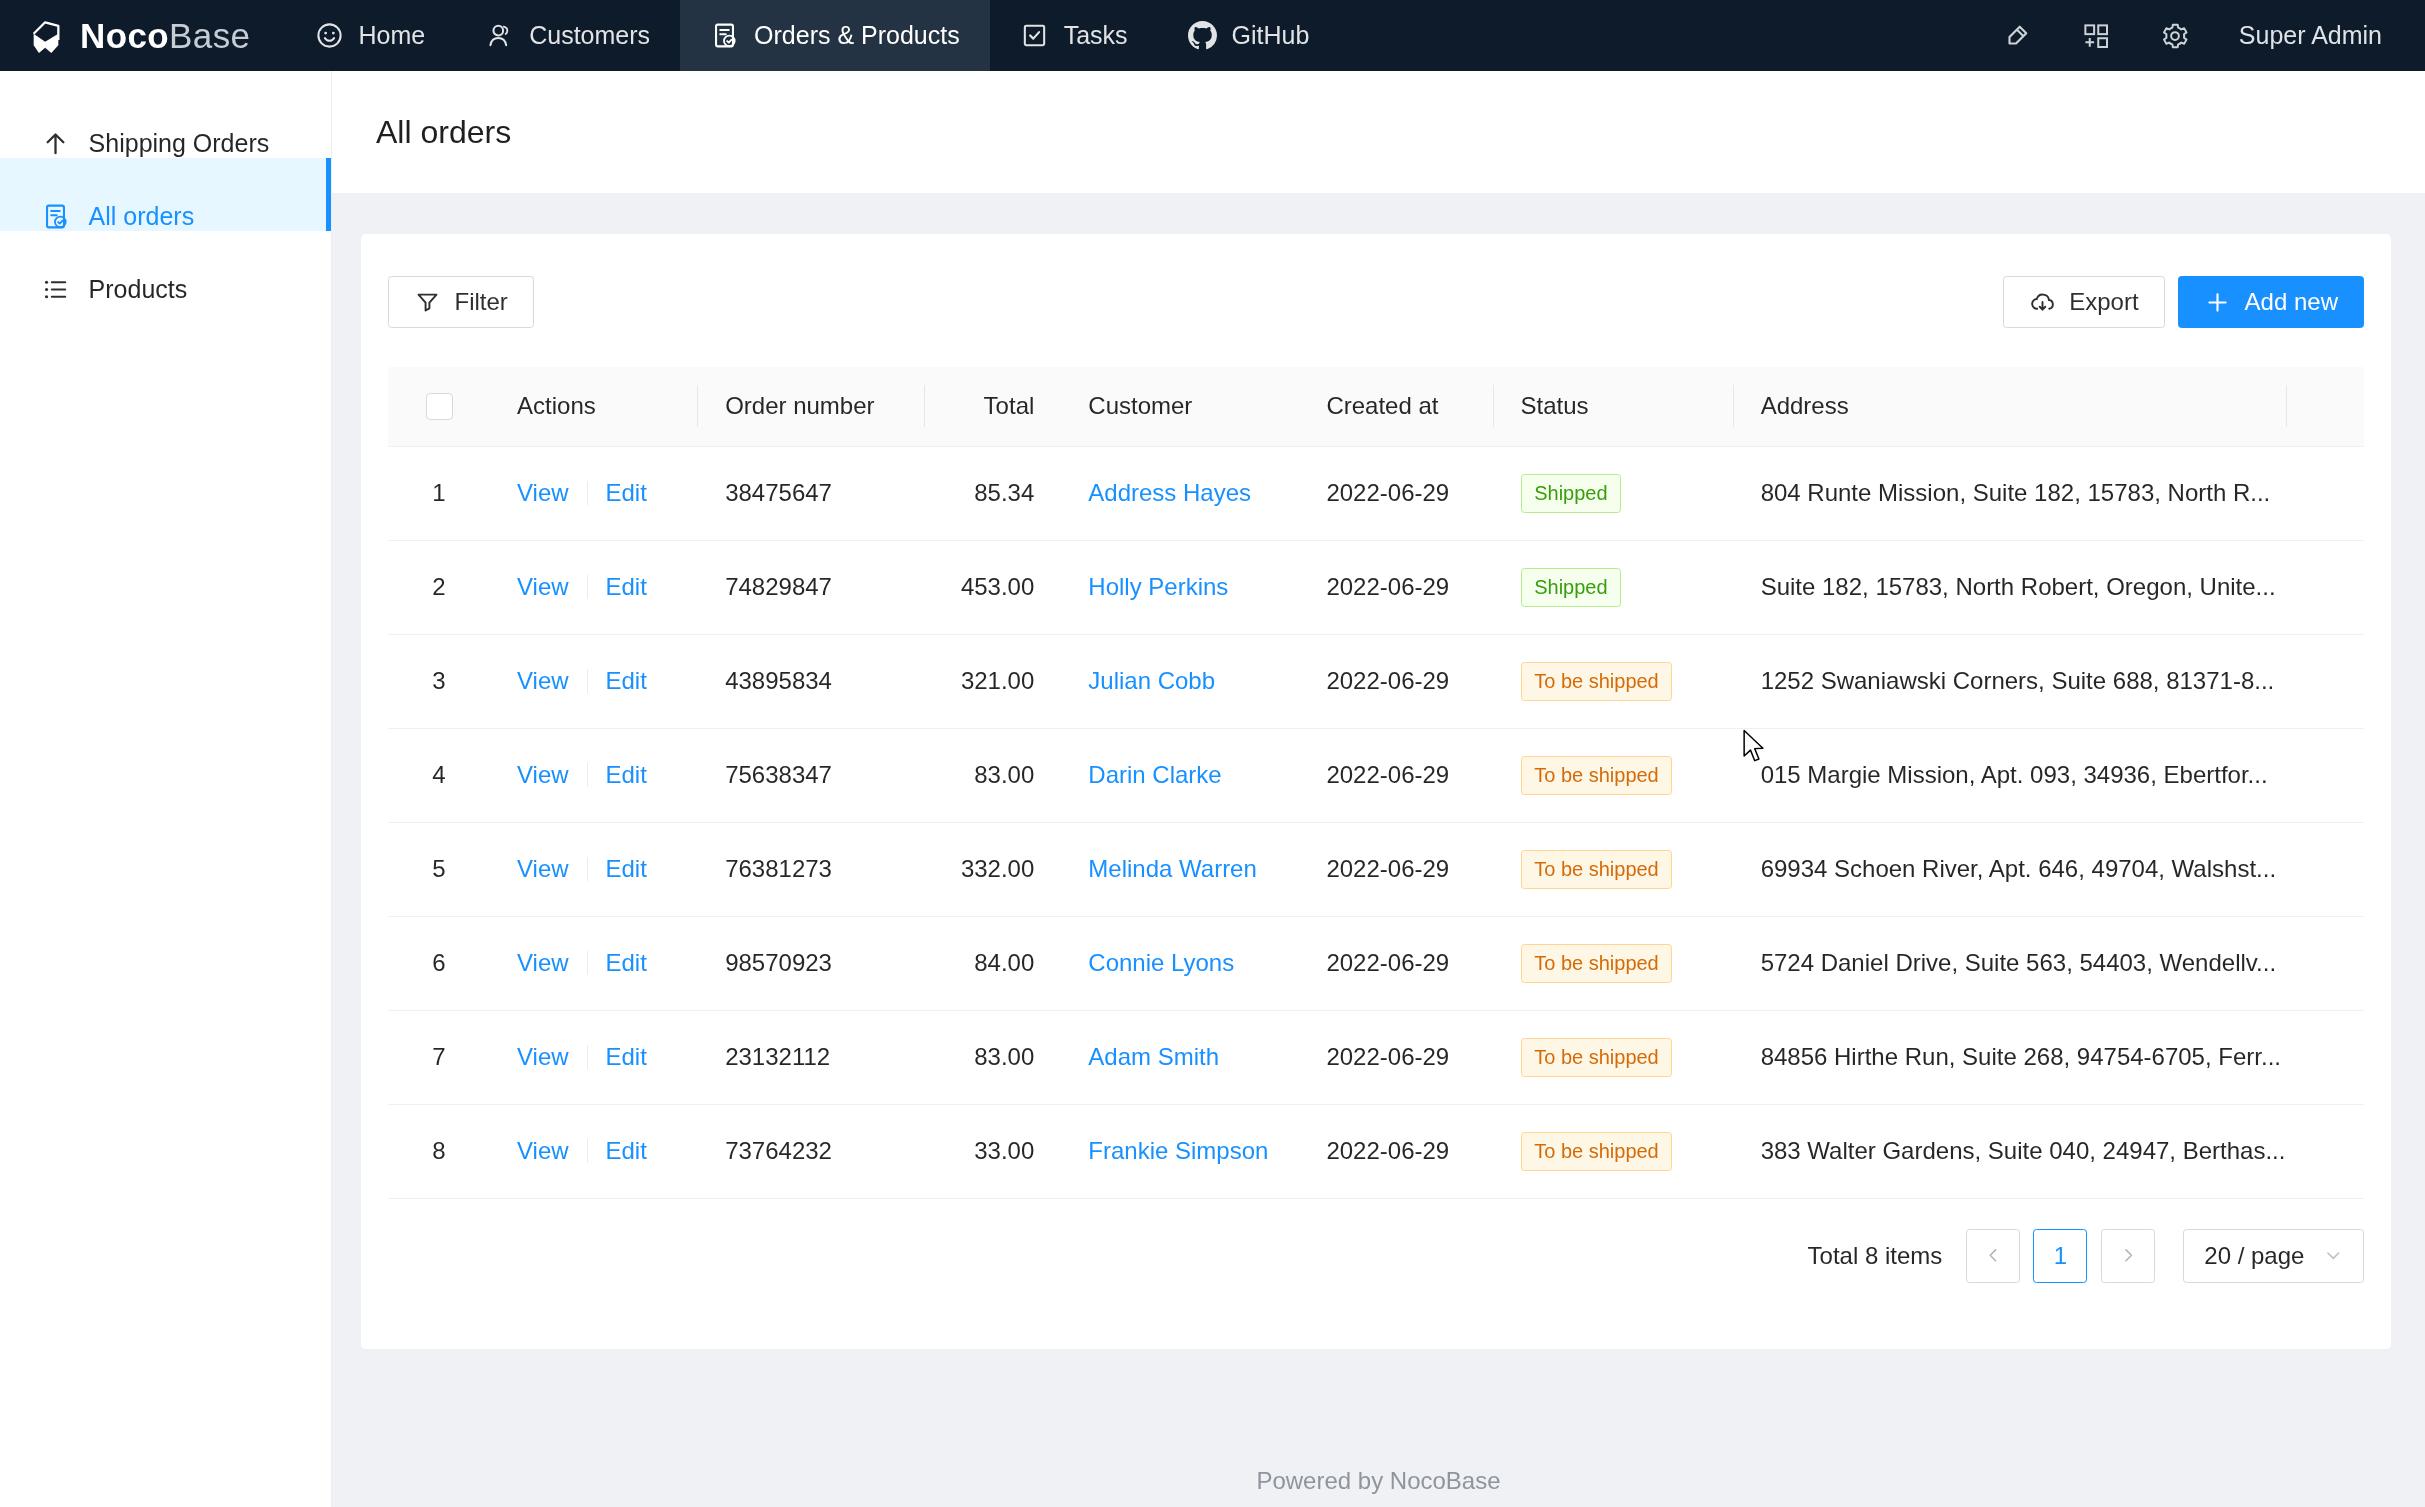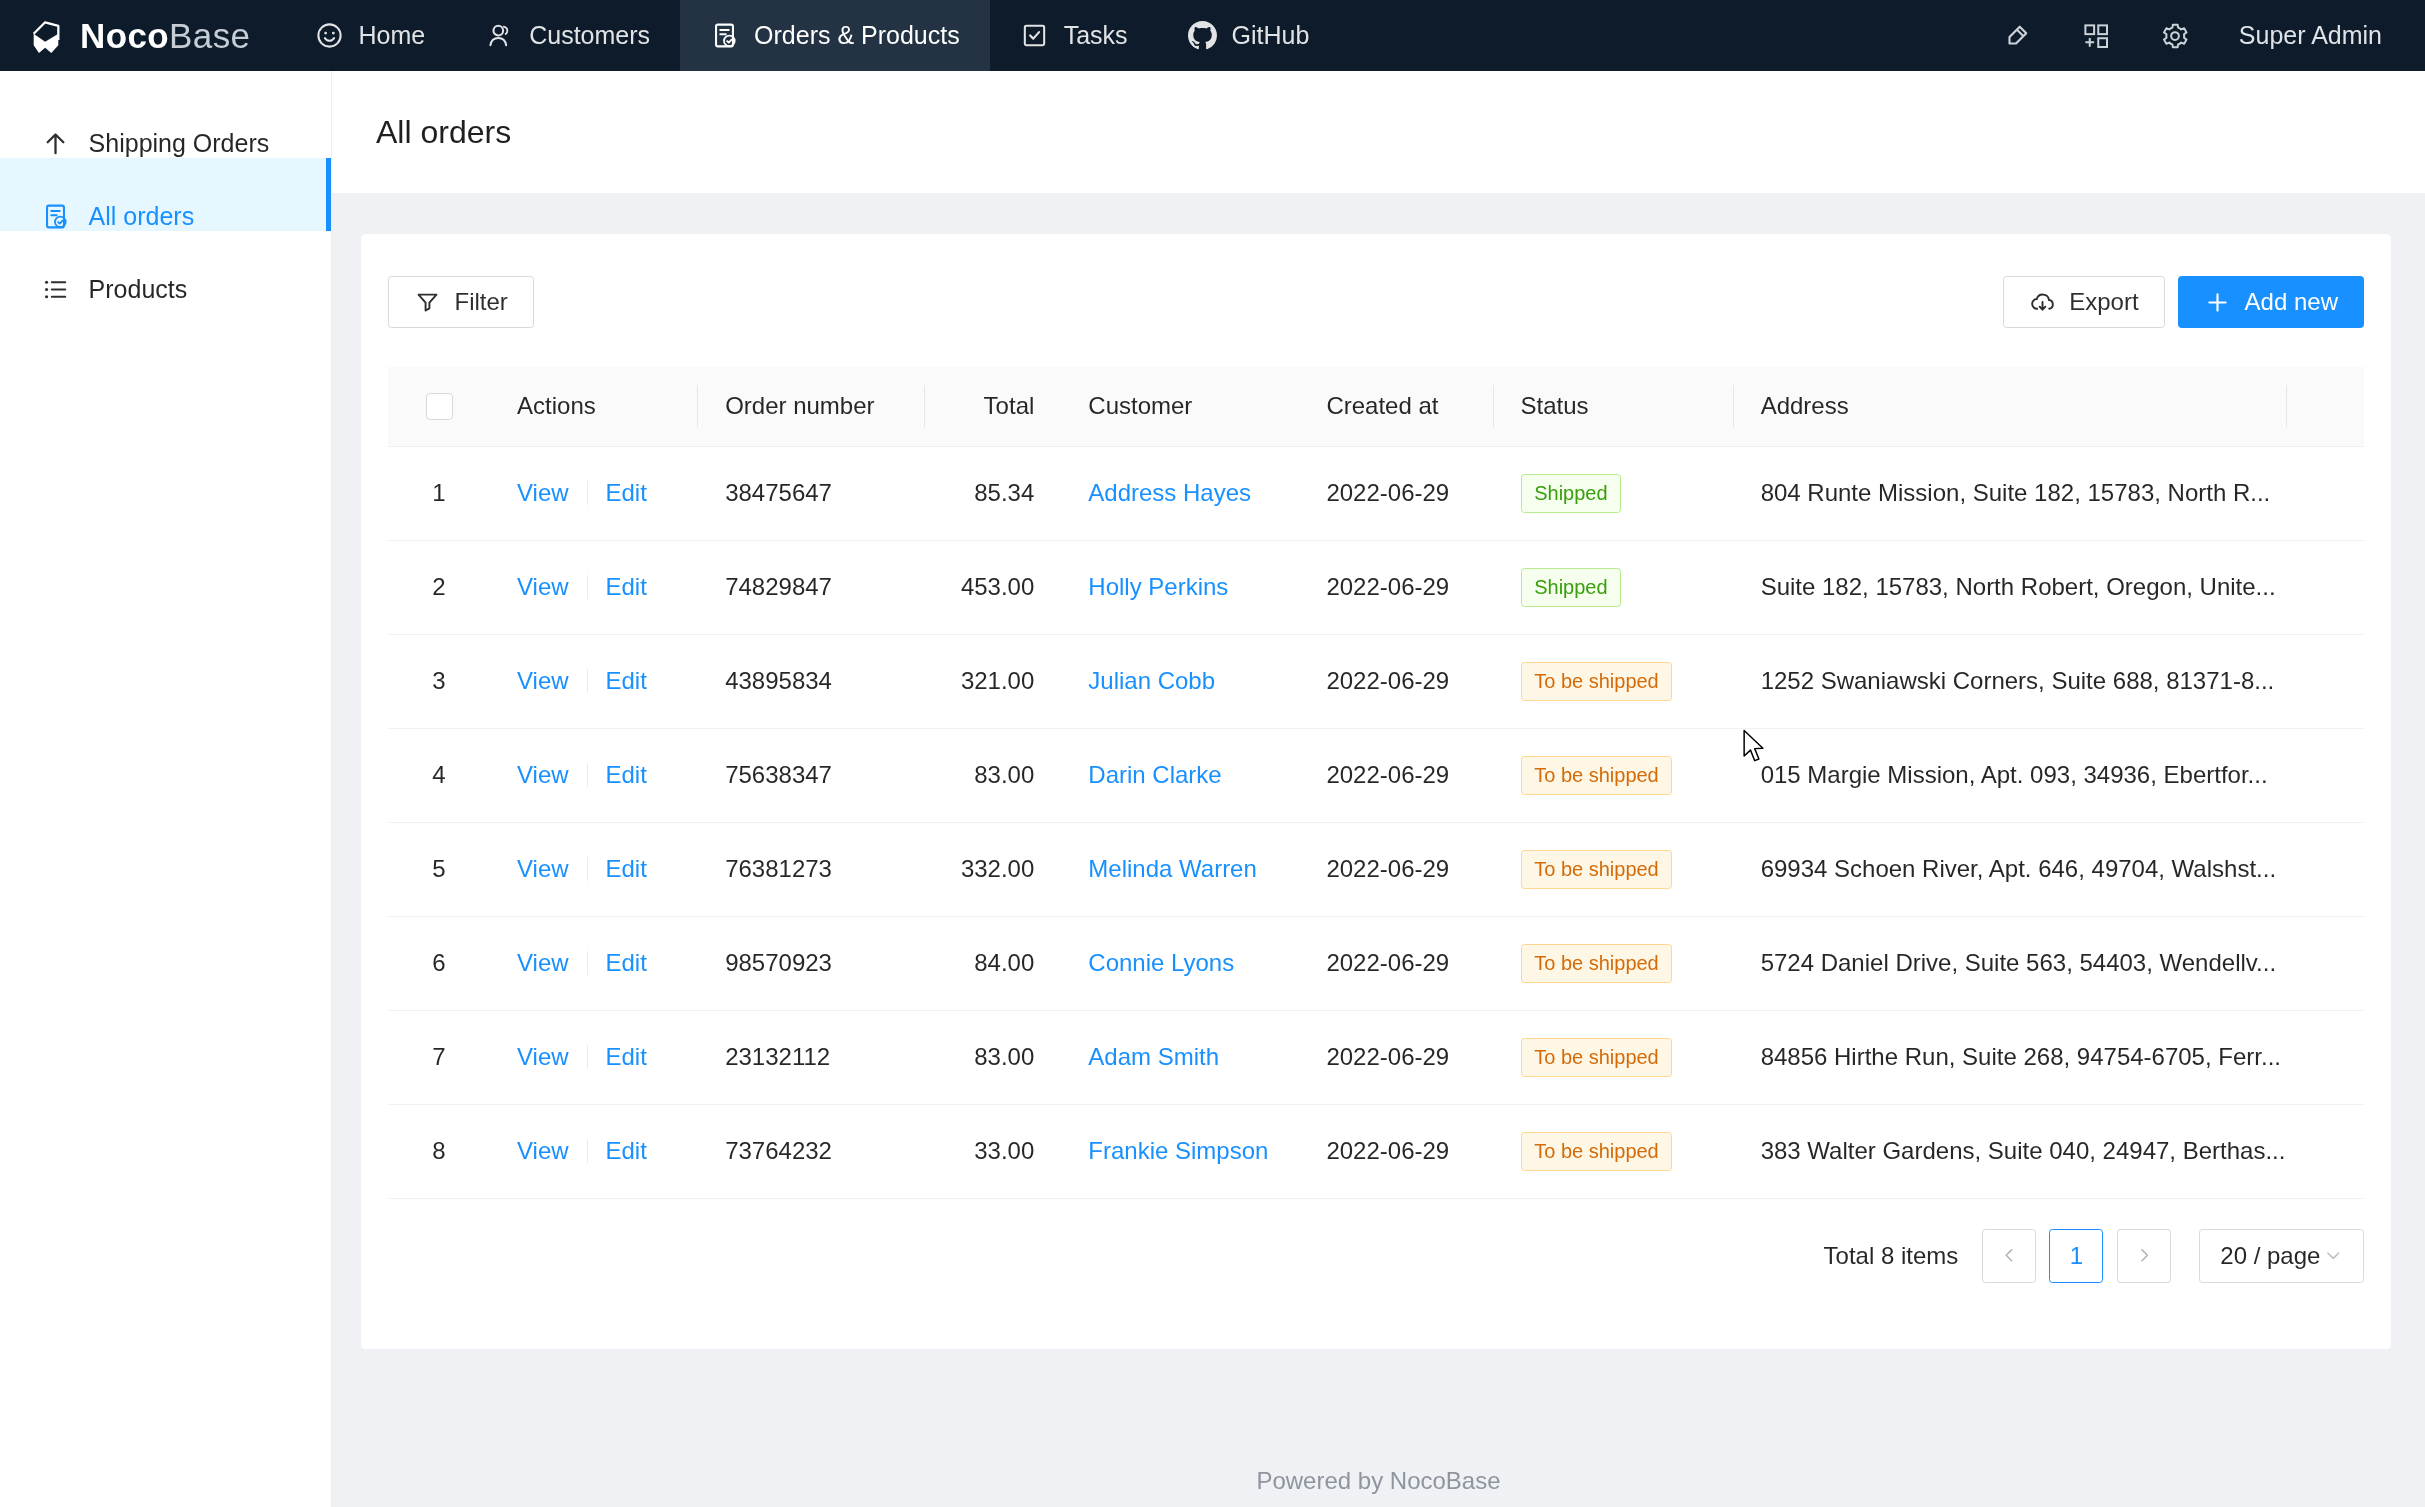--- a/index.html
+++ b/index.html
@@ -76,21 +76,21 @@
   
   .pagination { width:1976px; margin-top:30px; display:flex; align-items:center;
     justify-content:flex-end; gap:13.5px; font-size:24px; color:rgba(0,0,0,.85); }
   .pg-total { margin-right:10px; }
   .pg-btn { width:54px; height:54px; border:0.8px solid #d9d9d9; border-radius:3.4px;
     background:#fff; display:flex; align-items:center; justify-content:center;
     cursor:pointer; color:#b3b3b3; }
   .pg-btn svg { width:18.6px; height:18.6px; }
   .pg-current { border-color:#1890ff; color:#1890ff; font-size:24px; }
   .pg-select { height:54px; border:0.8px solid #d9d9d9; border-radius:3.4px; background:#fff;
-    display:flex; align-items:center; gap:4px; padding:0 20px; margin-left:15px;
+    display:flex; align-items:center; gap:20px; padding:0 20px; margin-left:15px;
     cursor:pointer; }
   .pg-select svg { width:18.6px; height:18.6px; color:#bfbfbf; }
 
   #footer { position:absolute; left:0; right:0; bottom:12px; text-align:center;
     font-size:24px; color:#8f959e; }
 
   #cursor { position:absolute; left:1743px; top:729px; width:25px; height:37px; z-index:50; }
 </style>
 </head>
 <body>

